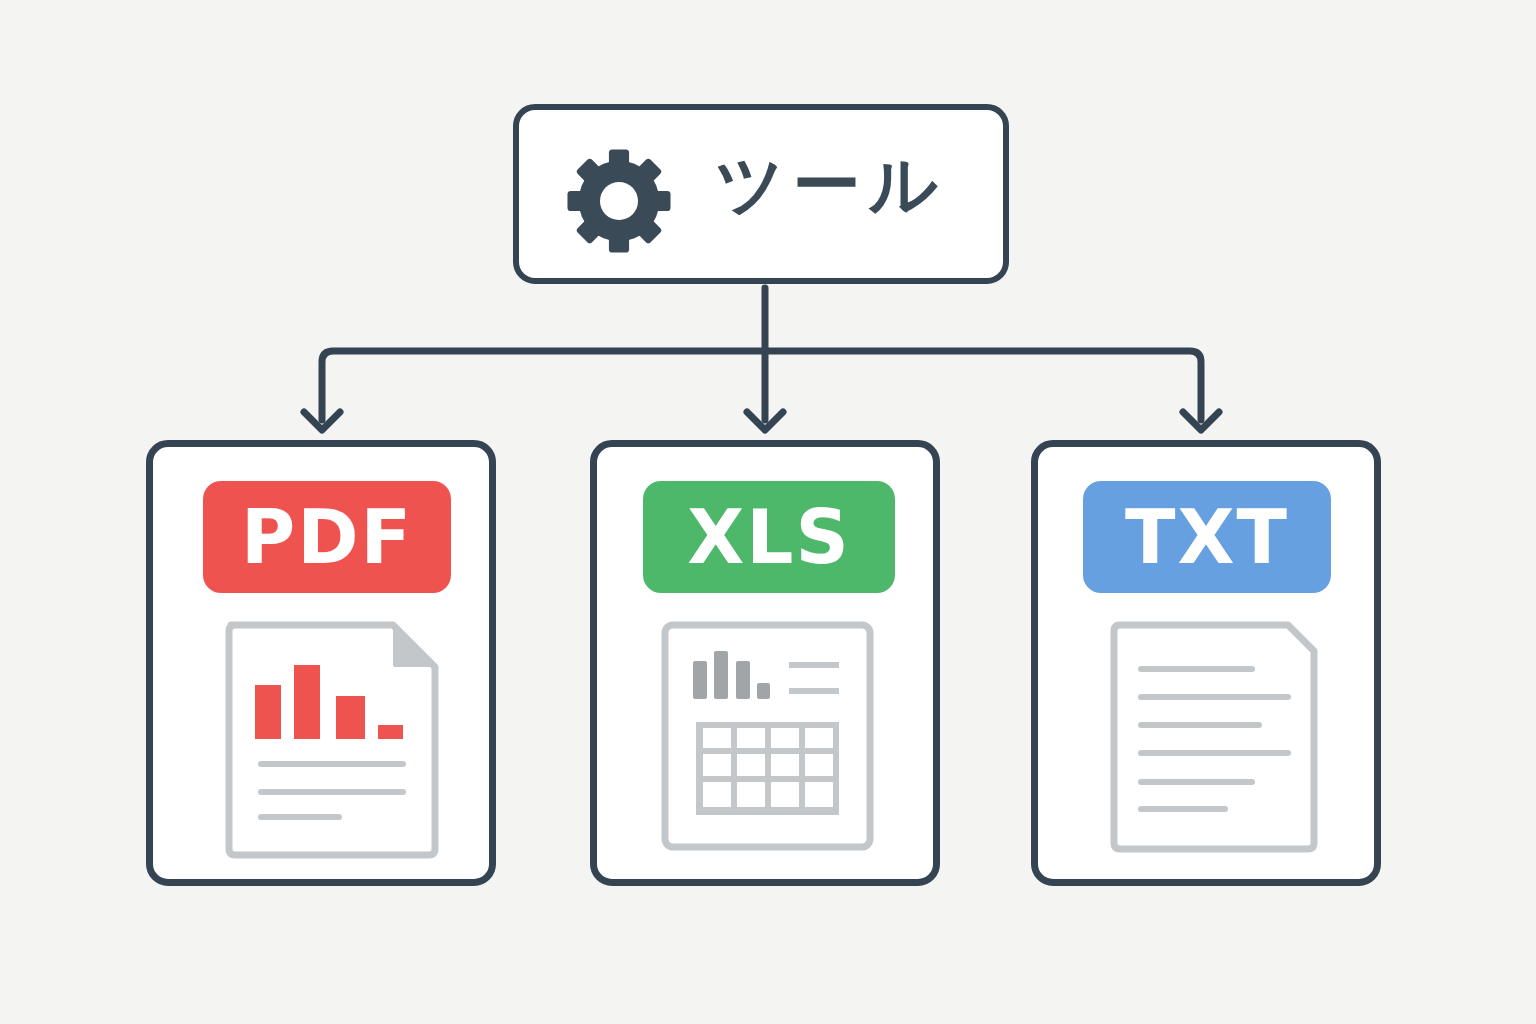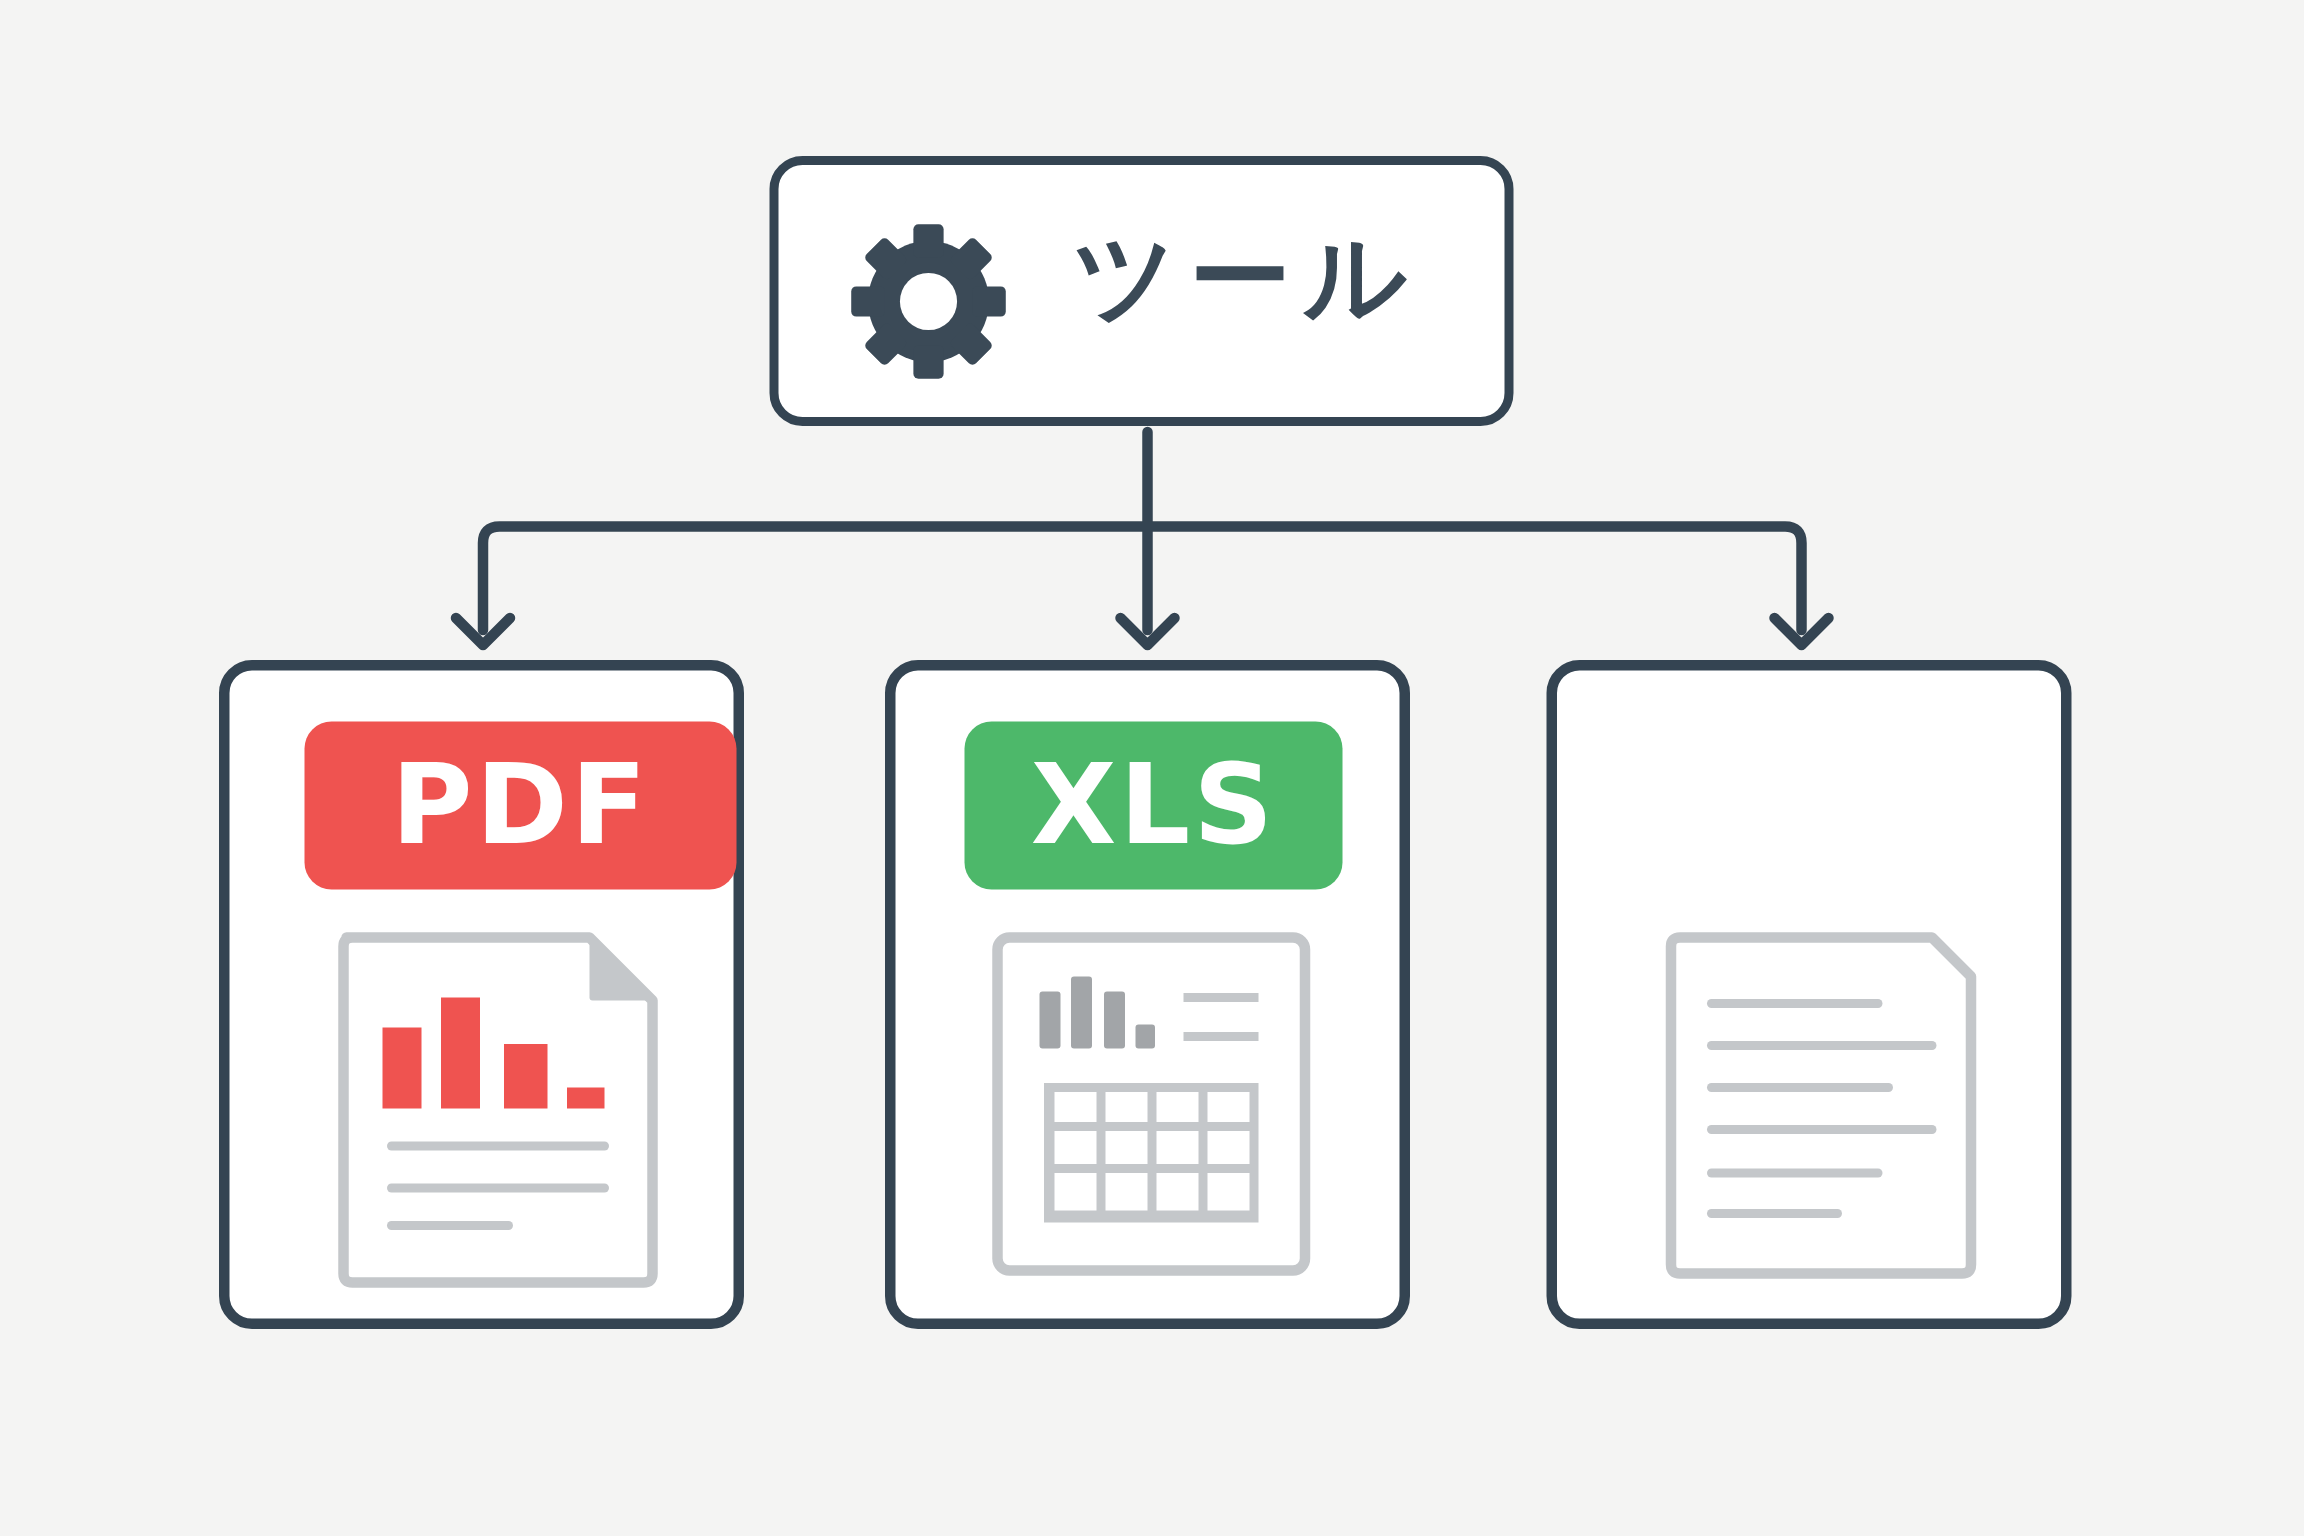--- a/index.html
+++ b/index.html
@@ -13,21 +13,21 @@
     background:#ffffff; border:6px solid #344452; border-radius:22px; box-sizing:border-box;
   }
   .tool-label {
     left:715px; top:140px; font-size:68px; color:#3b4a57; font-weight:bold; letter-spacing:8px;
   }
   .card {
     background:#fff; border:7px solid #344452; border-radius:22px; box-sizing:border-box;
     width:350px; height:446px; top:440px;
   }
   .badge {
-    position:absolute; left:50px; top:34px; width:288px; height:112px; border-radius:18px;
+    position:absolute; left:50px; top:34px; width:248px; height:112px; border-radius:18px;
     color:#fff; font-family:"DejaVu Sans", sans-serif; font-weight:bold; font-size:74px;
     display:flex; align-items:center; justify-content:center; letter-spacing:2px;
   }
   .doc-icon { position:absolute; left:65px; top:170px; }
   svg { display:block; }
 </style>
 </head>
 <body>
 
 <svg class="abs" style="left:0;top:0" width="1536" height="1024">
@@ -102,20 +102,21 @@
         <rect x="146" y="135" width="28" height="22"></rect>
       <rect x="44" y="163" width="28" height="25"></rect>
         <rect x="78" y="163" width="28" height="25"></rect>
         <rect x="112" y="163" width="28" height="25"></rect>
         <rect x="146" y="163" width="28" height="25"></rect>
     </g>
   </svg>
 </div>
 
 <div class="abs card" style="left:1031px;">
+  <div class="badge" style="background:#66a0e0;left:45px;">TXT</div>
   <svg class="doc-icon" width="220" height="240" viewBox="0 0 220 240" style="left:70px;top:172px;">
     <path d="M12 6 H180 L206 32 V224 Q206 230 200 230 H12 Q6 230 6 224 V12 Q6 6 12 6Z" fill="#fff" stroke="#c4c7ca" stroke-width="7" stroke-linejoin="round"></path>
     <g stroke="#c4c7ca" stroke-width="6" stroke-linecap="round">
       <line x1="33" y1="50" x2="144" y2="50"></line>
       <line x1="33" y1="78" x2="180" y2="78"></line>
       <line x1="33" y1="106" x2="151" y2="106"></line>
       <line x1="33" y1="134" x2="180" y2="134"></line>
       <line x1="33" y1="163" x2="144" y2="163"></line>
       <line x1="33" y1="190" x2="117" y2="190"></line>
     </g>

